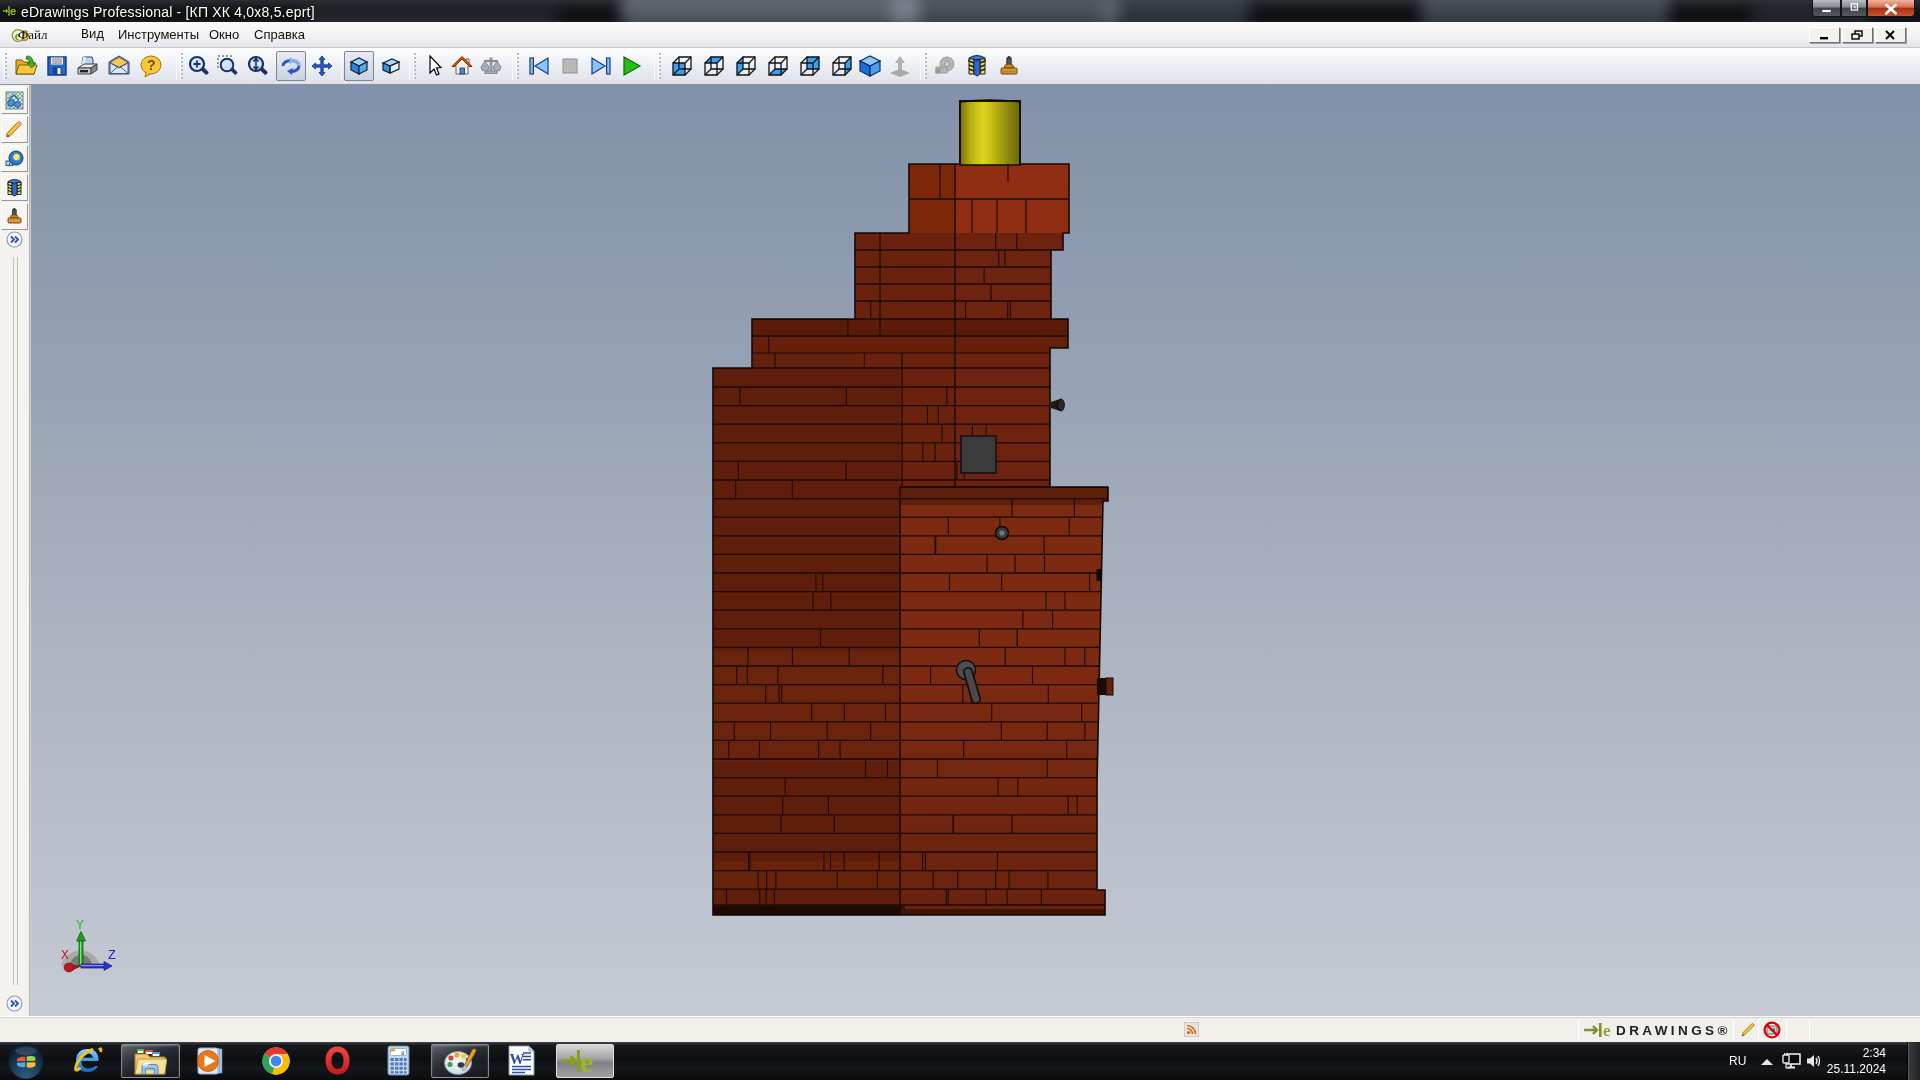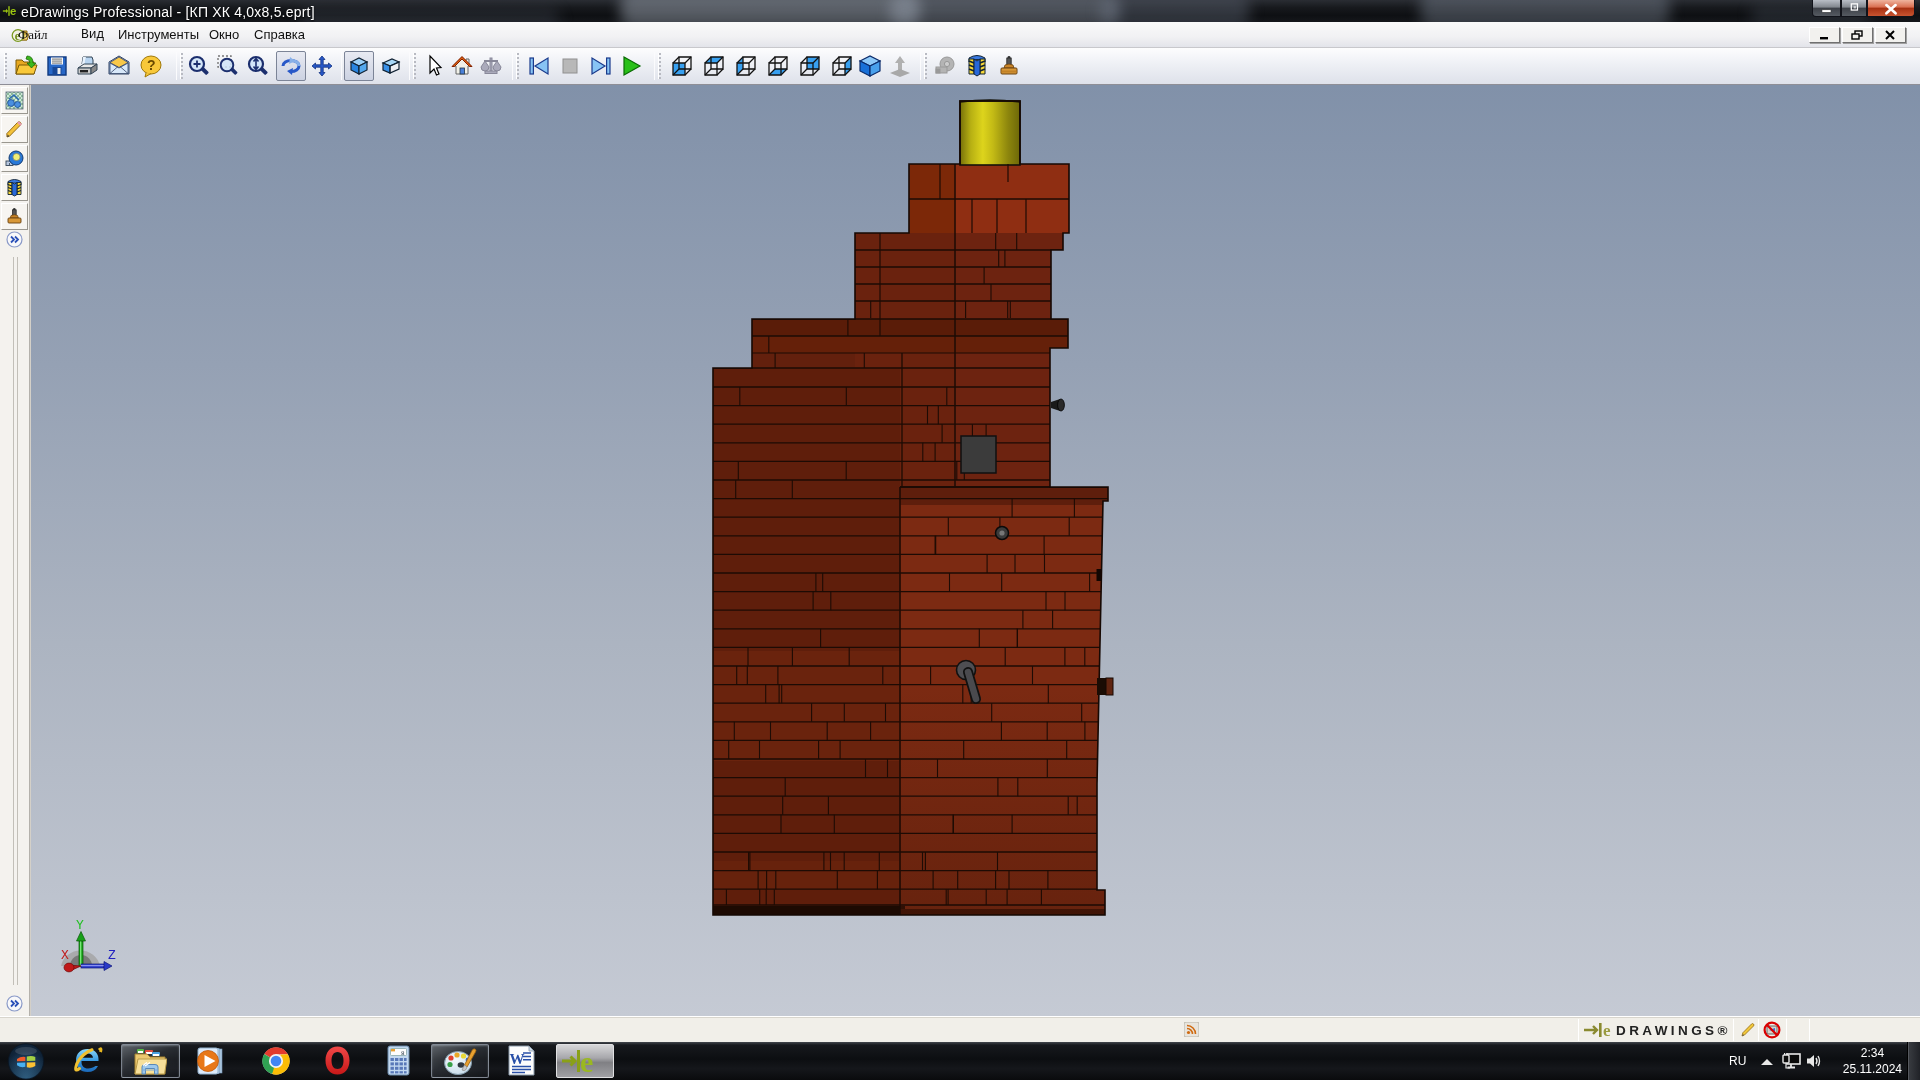--- a/index.html
+++ b/index.html
@@ -49,21 +49,21 @@
 #statusbar { position:absolute; left:0; top:1016px; width:1920px; height:26px;
   background:#f1efe9; border-top:1px solid #ffffff; box-shadow:inset 0 1px 0 #d8d5cd; }
 .ssep { position:absolute; top:2px; width:1px; height:22px; background:#d0cdc5; border-right:1px solid #fff; }
 
 
 #taskbar { position:absolute; left:0; top:1042px; width:1920px; height:38px;
   background:linear-gradient(180deg,#43474d 0%,#17191d 8%,#0c0e11 45%,#15171b 70%,#0a0b0d 100%); }
 .tbslot { position:absolute; top:2px; width:52px; height:34px; border-radius:2px; }
 .tbactive { background:linear-gradient(155deg,rgba(205,215,225,.40) 0%,rgba(120,130,142,.22) 45%,rgba(35,40,48,.25) 100%); border:1px solid rgba(175,185,198,.65); box-shadow:inset 0 1px 2px rgba(230,240,250,.3); }
 .tbfore { background:linear-gradient(180deg,#d6d6d8 0%,#a8a8ac 40%,#808084 55%,#a0a0a4 100%); border:1px solid #e0e0e2; }
-#clock { position:absolute; right:18px; top:3px; text-align:center; color:#fff; font-size:12px; line-height:16px; }
+#clock { position:absolute; right:34px; top:3px; text-align:right; color:#fff; font-size:12px; line-height:16px; }
 #showdesk { position:absolute; right:0; top:0; width:13px; height:38px; background:linear-gradient(90deg,#3a3d42,#202227); border-left:1px solid #000; box-shadow:inset 1px 0 0 #55585e; }
 </style>
 </head>
 <body>
 <div id="screen">
 
   <div id="titlebar">
     <div class="blob" style="left:620px;top:-8px;width:300px;height:34px;background:rgba(185,195,210,.42);"></div>
     <div class="blob" style="left:890px;top:-6px;width:230px;height:32px;background:rgba(165,175,192,.38);"></div>
     <div class="blob" style="left:1100px;top:-4px;width:150px;height:30px;background:rgba(130,140,158,.30);"></div>

